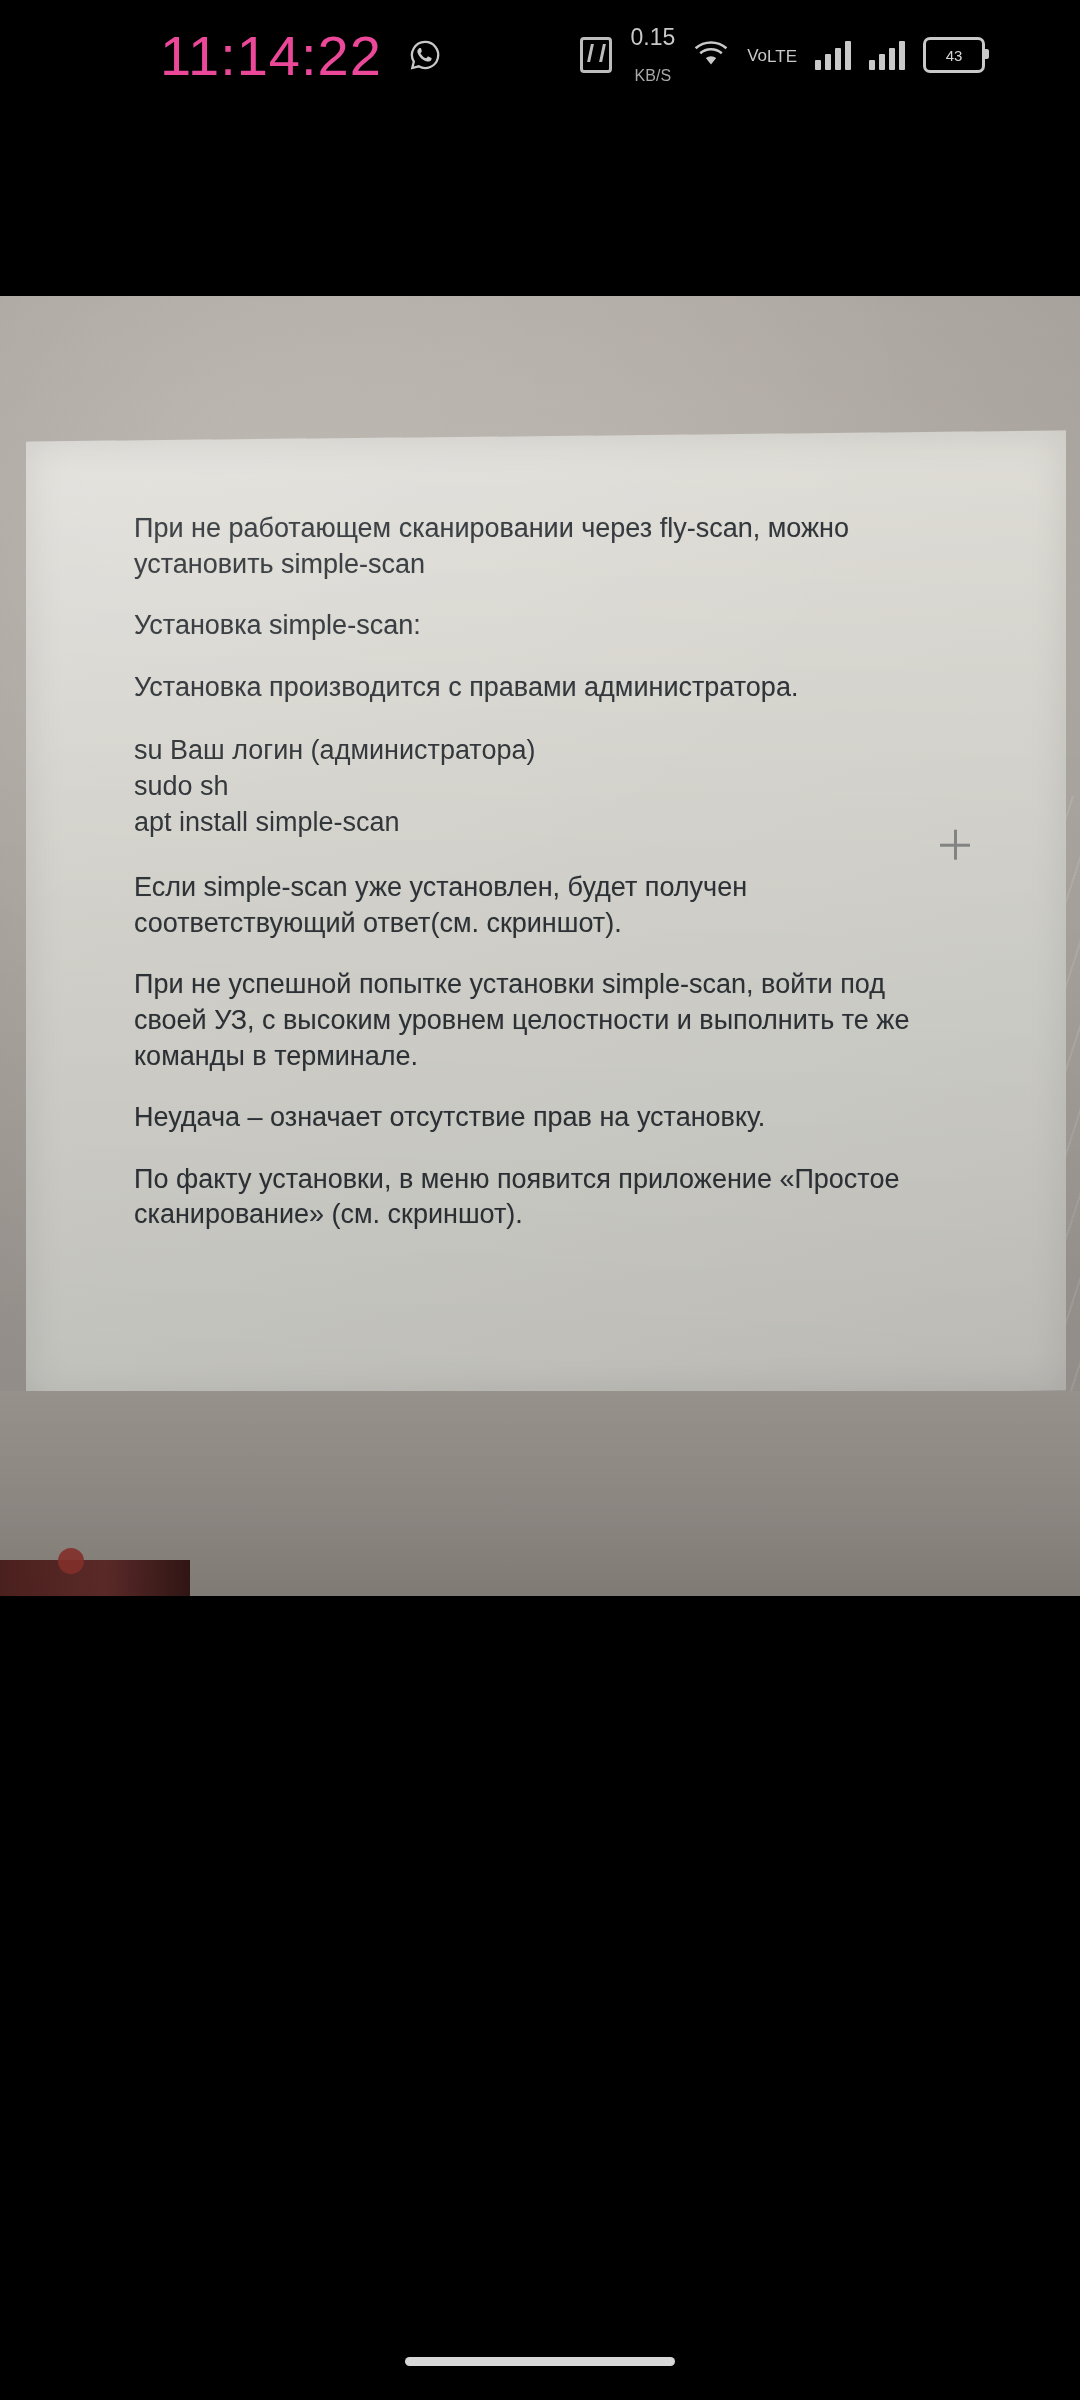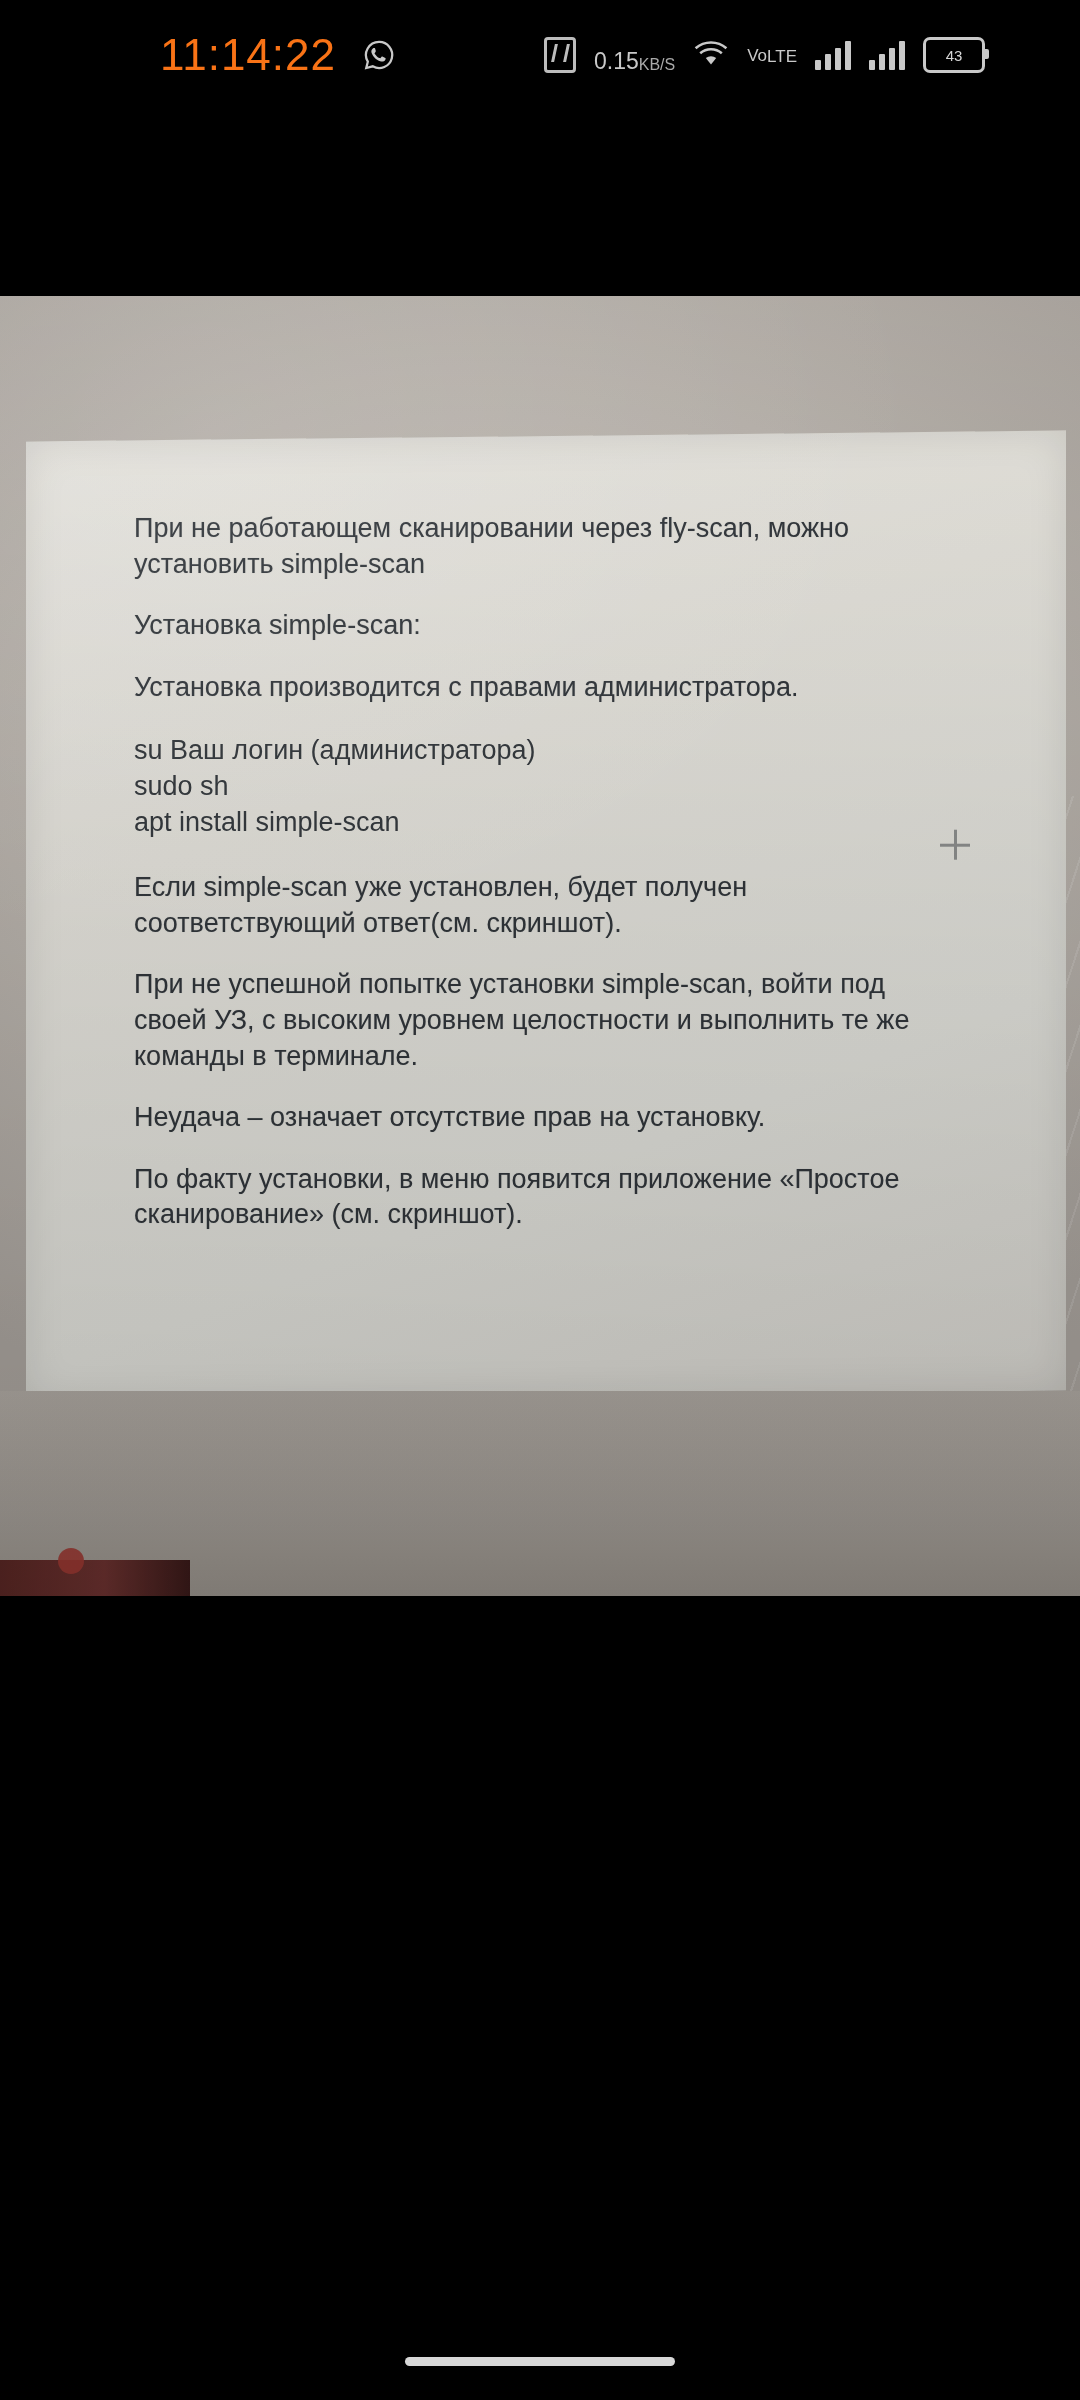--- a/index.html
+++ b/index.html
@@ -27,23 +27,23 @@
     color: #cfcfcf;
     background: #000;
   }
   .sb-left {
     display: flex;
     align-items: center;
     gap: 26px;
     margin-left: 160px;
   }
   .sb-clock {
-    font-size: 44px;
+    font-size: 56px;
     letter-spacing: 1px;
-    color: #f97316;
+    color: #ec4899;
   }
   .sb-right {
     margin-left: auto;
     margin-right: 95px;
     display: flex;
     align-items: center;
     gap: 18px;
   }
   .icon {
     display: inline-block;
@@ -63,22 +63,22 @@
     left: 6px;
     top: 4px;
     width: 9px;
     height: 18px;
     border-left: 3px solid #bdbdbd;
     border-right: 3px solid #bdbdbd;
     transform: skewX(-12deg);
   }
   .netspeed {
     display: flex;
-    flex-direction: row;
-    align-items: flex-end;
+    flex-direction: column;
+    align-items: center;
     line-height: 1;
   }
   .netspeed .v { font-size: 23px; color: #c9c9c9; }
   .netspeed .u { font-size: 16px; color: #a9a9a9; margin-top: 19px; }
   .volte {
     display: flex;
     flex-direction: row;
     align-items: center;
     line-height: 1;
   }

